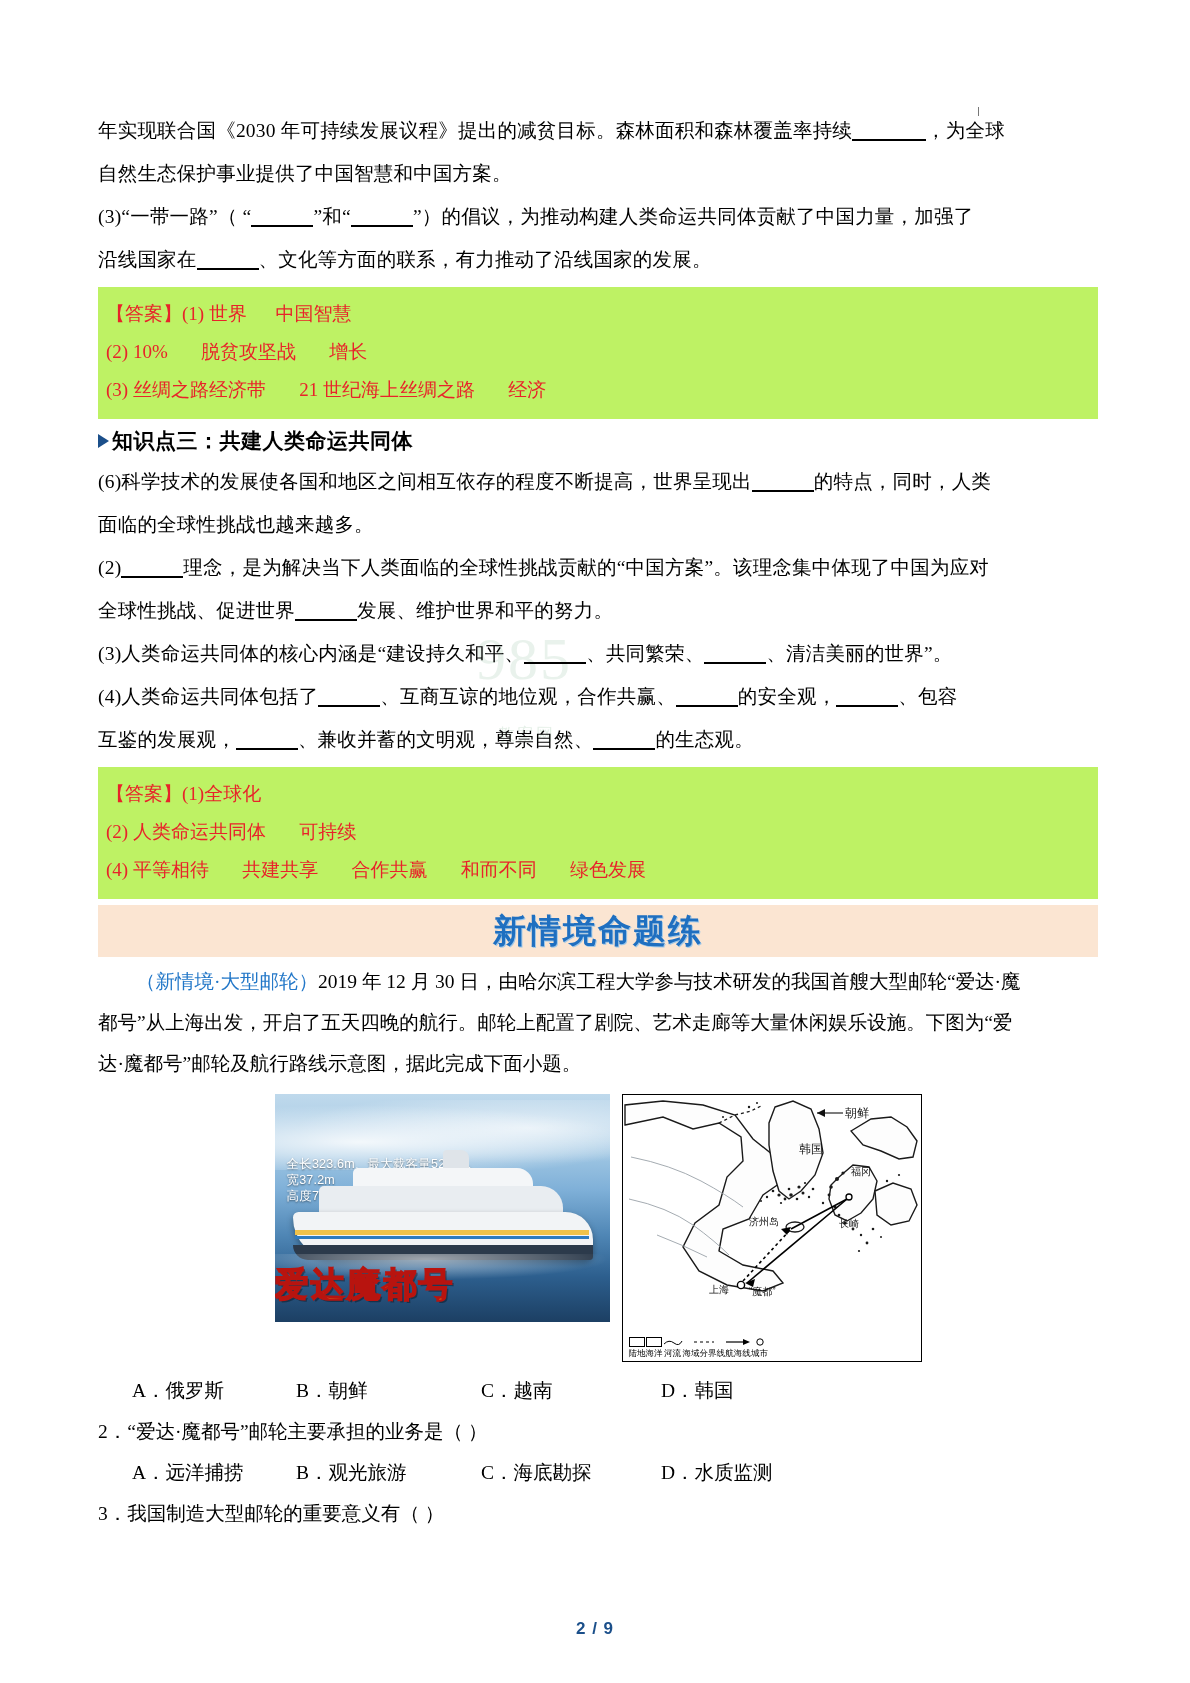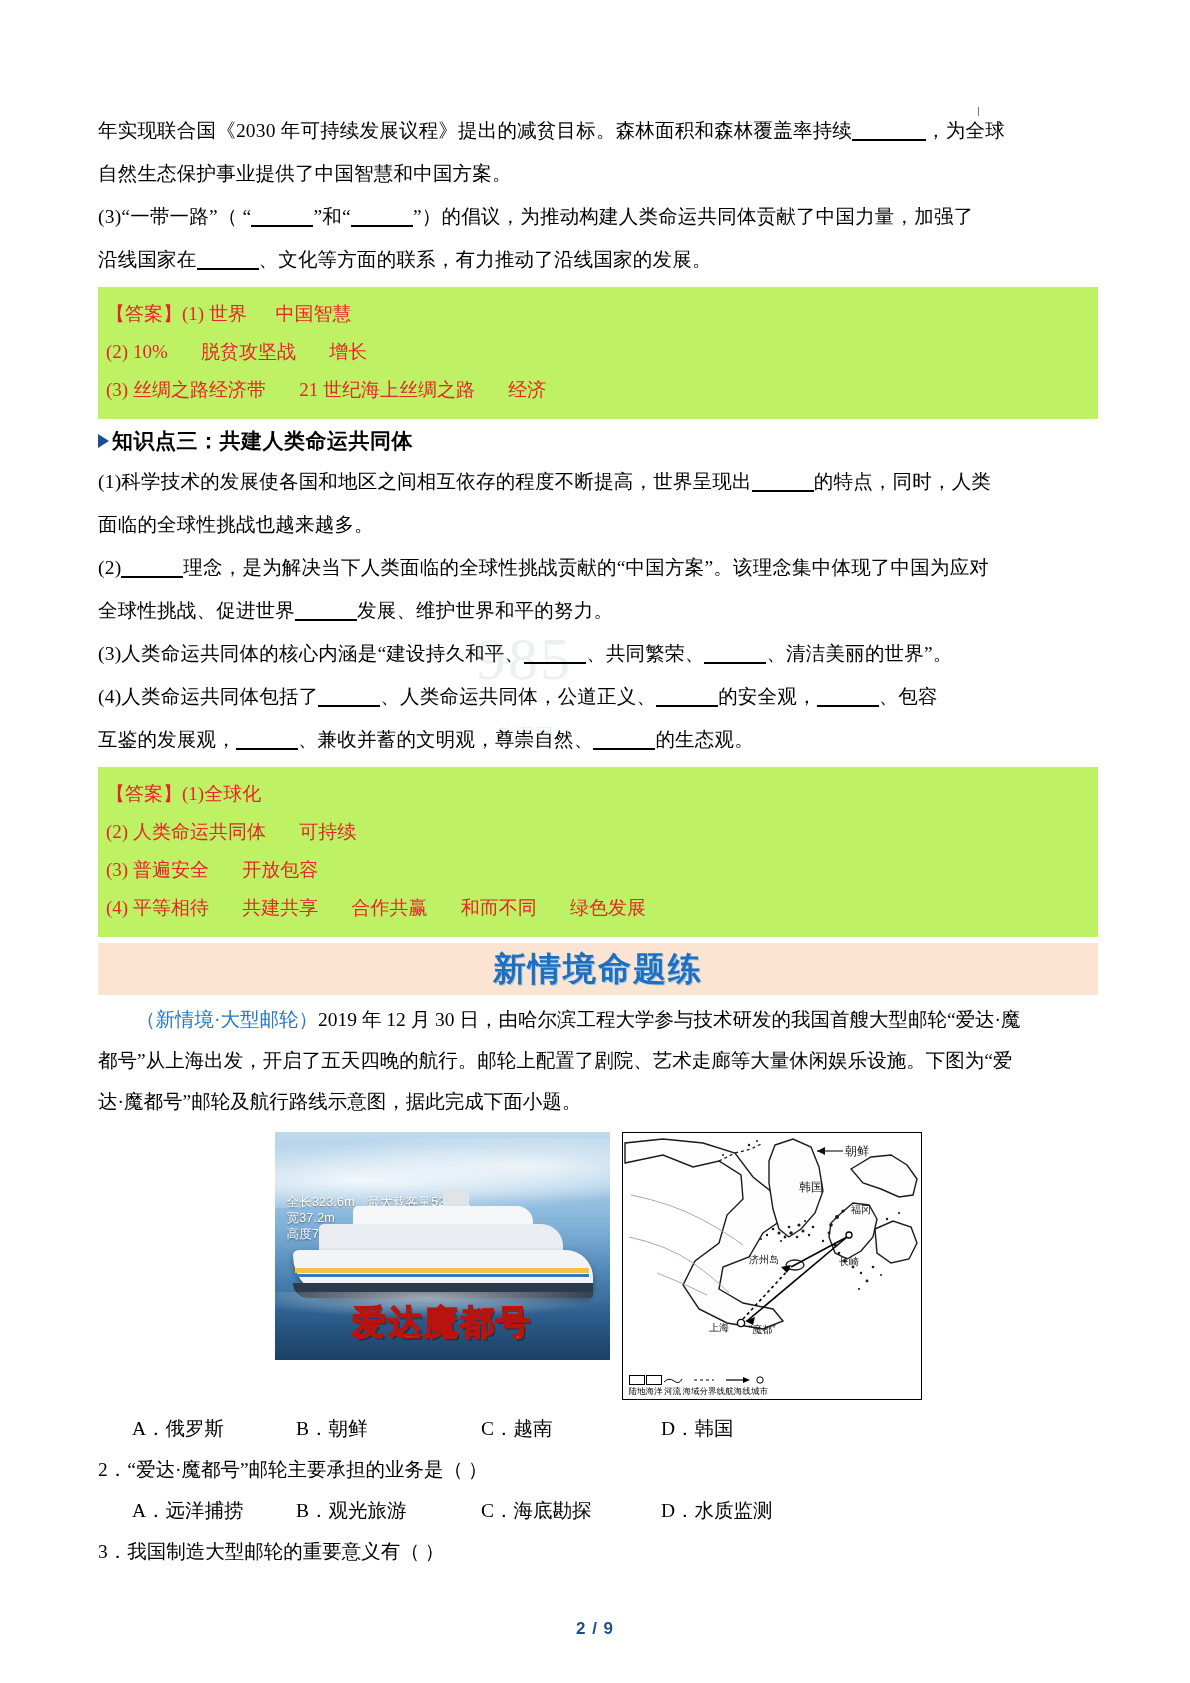--- a/index.html
+++ b/index.html
@@ -215,21 +215,21 @@
   .ship-wake {
     position: absolute;
     left: 0; top: 160px;
     width: 335px; height: 26px;
     background: radial-gradient(ellipse at 45% 20%, rgba(255,255,255,0.55) 0%, rgba(255,255,255,0) 70%);
   }
   .ship-name {
     position: absolute;
     left: 0; right: 0;
     bottom: 14px;
-    text-align: center;
+    text-align: left;
     font-family: "Liberation Sans", sans-serif;
     font-size: 34px;
     font-weight: bold;
     color: #f5c518;
     letter-spacing: 2px;
     -webkit-text-stroke: 1.5px #b8140f;
     text-shadow: 2px 2px 0 rgba(0,0,0,0.35);
   }
 
   .fig-map {
@@ -326,35 +326,34 @@
       <p>【答案】(1) 世界      中国智慧</p>
       <p>(2) 10%       脱贫攻坚战       增长</p>
       <p>(3) 丝绸之路经济带       21 世纪海上丝绸之路       经济</p>
     </div>
 
     <div class="kp-heading">
       <span class="tri"></span>
         <span>知识点三：共建人类命运共同体</span>
     </div>
 
-    <p class="body-text"><span>(1)科学技术的发展使各国和地区之间相互依存的程度不断提高，世界呈现出</span><span class="blank short"></span><span>的特点，同时，人类</span></p>
+    <p class="body-text"><span>(6)科学技术的发展使各国和地区之间相互依存的程度不断提高，世界呈现出</span><span class="blank short"></span><span>的特点，同时，人类</span></p>
     <p class="body-text">面临的全球性挑战也越来越多。</p>
 
     <p class="body-text"><span>(2)</span><span class="blank short"></span><span>理念，是为解决当下人类面临的全球性挑战贡献的“中国方案”。该理念集中体现了中国为应对</span></p>
     <p class="body-text"><span>全球性挑战、促进世界</span><span class="blank short"></span><span>发展、维护世界和平的努力。</span></p>
 
     <p class="body-text"><span>(3)人类命运共同体的核心内涵是“建设持久和平、</span><span class="blank short"></span><span>、共同繁荣、</span><span class="blank short"></span><span>、清洁美丽的世界”。</span></p>
 
-    <p class="body-text"><span>(4)人类命运共同体包括了</span><span class="blank short"></span><span>、人类命运共同体，公道正义、</span><span class="blank short"></span><span>的安全观，</span><span class="blank short"></span><span>、包容</span></p>
+    <p class="body-text"><span>(4)人类命运共同体包括了</span><span class="blank short"></span><span>、互商互谅的地位观，合作共赢、</span><span class="blank short"></span><span>的安全观，</span><span class="blank short"></span><span>、包容</span></p>
     <p class="body-text"><span>互鉴的发展观，</span><span class="blank short"></span><span>、兼收并蓄的文明观，尊崇自然、</span><span class="blank short"></span><span>的生态观。</span></p>
 
     <div class="answer-block">
       <p>【答案】(1)全球化</p>
       <p>(2) 人类命运共同体       可持续</p>
-      <p>(3) 普遍安全       开放包容</p>
       <p>(4) 平等相待       共建共享       合作共赢       和而不同       绿色发展</p>
     </div>
 
     <div class="banner">
       <span class="banner-title">新情境命题练</span>
     </div>
 
     <p class="scenario-p scenario-first"><span class="tag">（新情境·大型邮轮）</span><span>2019 年 12 月 30 日，由哈尔滨工程大学参与技术研发的我国首艘大型邮轮“爱达·魔</span></p>
     <p class="scenario-p">都号”从上海出发，开启了五天四晚的航行。邮轮上配置了剧院、艺术走廊等大量休闲娱乐设施。下图为“爱</p>
     <p class="scenario-p">达·魔都号”邮轮及航行路线示意图，据此完成下面小题。</p>

